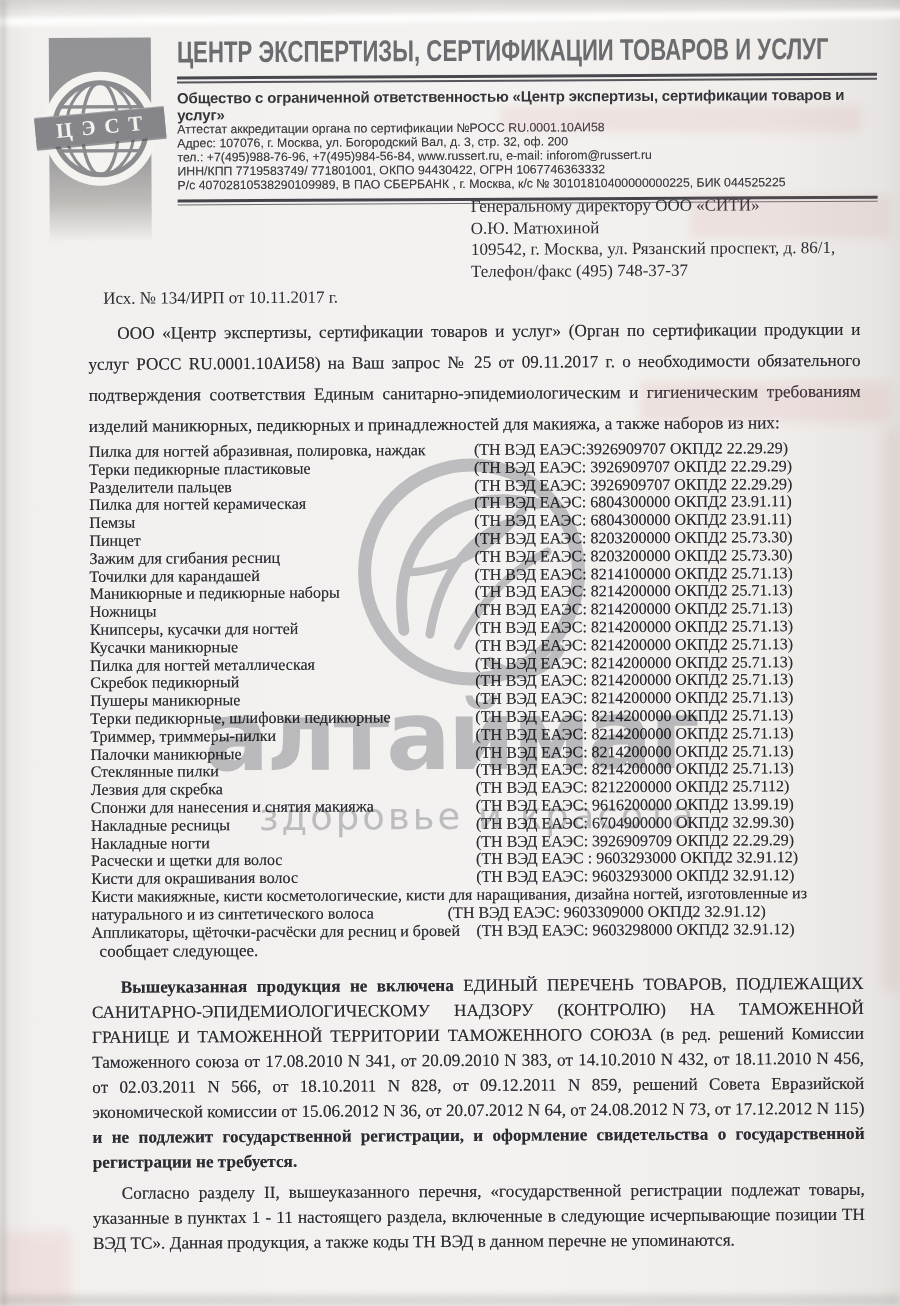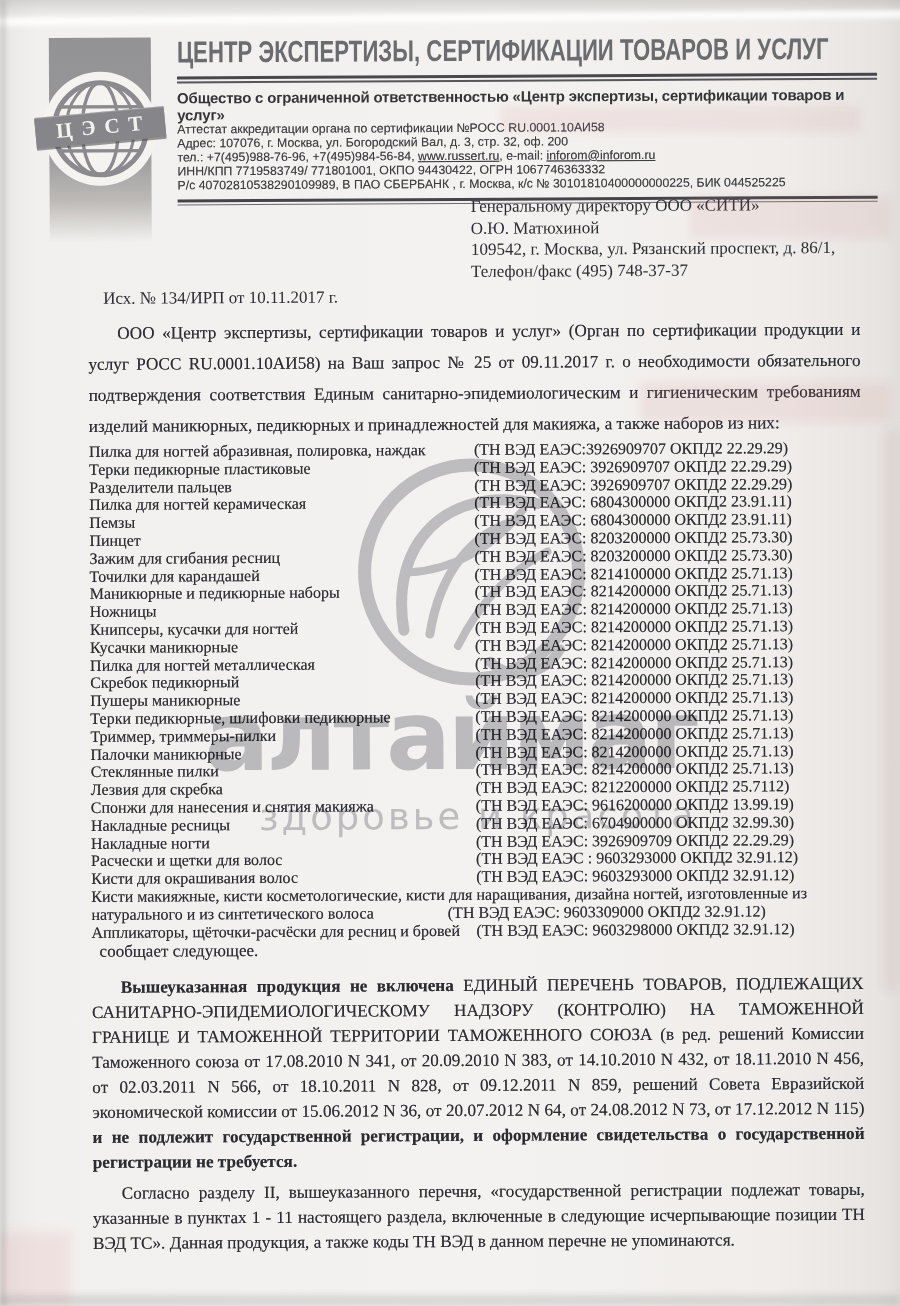--- a/index.html
+++ b/index.html
@@ -18,21 +18,21 @@
   .logo-banner span{font-family:"Liberation Serif",serif;font-weight:bold;font-size:21px;color:#f4f2ef;
     letter-spacing:9px;padding-left:7px;}
 
   .letterhead{position:absolute;left:180px;top:34px;width:700px;font-family:"Liberation Sans",sans-serif;}
   .lh-title{font-size:30px;font-weight:bold;color:#6b6c70;white-space:nowrap;
     transform:scaleX(0.74);transform-origin:left top;letter-spacing:0;}
   .rule-double{margin-top:7px;height:2px;border-top:3px solid #47474d;border-bottom:2px solid #55555b;}
   .lh-company{margin-top:6px;font-size:15px;font-weight:bold;color:#353539;letter-spacing:-0.2px;}
   .req{font-size:12.3px;line-height:13.9px;color:#3d3d42;text-shadow:0 0 .5px rgba(61,61,66,.55);}
   .req:first-of-type{margin-top:3px;}
-  .lnk{text-decoration:underline;margin-top:16px;}
+  .lnk{margin-top:16px;}
   .rule-heavy{margin-top:6px;height:2px;border-top:3px solid #44444a;border-bottom:1px solid #6b6b70;}
 
   
   .content{position:absolute;left:90px;top:196px;width:772px;}
   .addressee{margin-left:383px;font-size:17px;line-height:21.5px;}
   .ref{margin-top:5px;margin-left:15px;font-size:17px;}
   .para{margin:0;text-align:justify;font-size:17.2px;text-indent:29px;
     text-shadow:0 0 .35px rgba(44,44,51,.6);}
   .intro{margin-top:9px;line-height:31px;}
   .p2{margin-top:14px;line-height:25px;}
@@ -86,21 +86,21 @@
     <div class="logo-banner">
       <span>ЦЭСТ</span>
     </div>
 
     <div class="letterhead">
       <div class="lh-title">ЦЕНТР ЭКСПЕРТИЗЫ, СЕРТИФИКАЦИИ ТОВАРОВ И УСЛУГ</div>
       <div class="rule-double"></div>
       <div class="lh-company">Общество с ограниченной ответственностью «Центр экспертизы, сертификации товаров и услуг»</div>
       <div class="req">Аттестат аккредитации органа по сертификации №РОСС RU.0001.10АИ58</div>
       <div class="req">Адрес: 107076, г. Москва, ул. Богородский Вал, д. 3, стр. 32, оф. 200</div>
-      <div class="req"><span>тел.: +7(495)988-76-96, +7(495)984-56-84, </span><span class="lnk">www.russert.ru</span><span>, e-mail: </span><span class="lnk">inforom@inforom.ru</span></div>
+      <div class="req"><span>тел.: +7(495)988-76-96, +7(495)984-56-84, </span><span class="lnk">www.russert.ru</span><span>, e-mail: </span><span class="lnk">inforom@russert.ru</span></div>
       <div class="req">ИНН/КПП 7719583749/ 771801001, ОКПО 94430422, ОГРН 1067746363332</div>
       <div class="req">Р/с 40702810538290109989, В ПАО СБЕРБАНК , г. Москва, к/с № 30101810400000000225, БИК 044525225</div>
       <div class="rule-heavy"></div>
     </div>
 
     <div class="content">
       <div class="addressee">
 
       <div class="addr-line">Генеральному директору ООО «СИТИ»</div>
           <div class="addr-line">О.Ю. Матюхиной</div>

